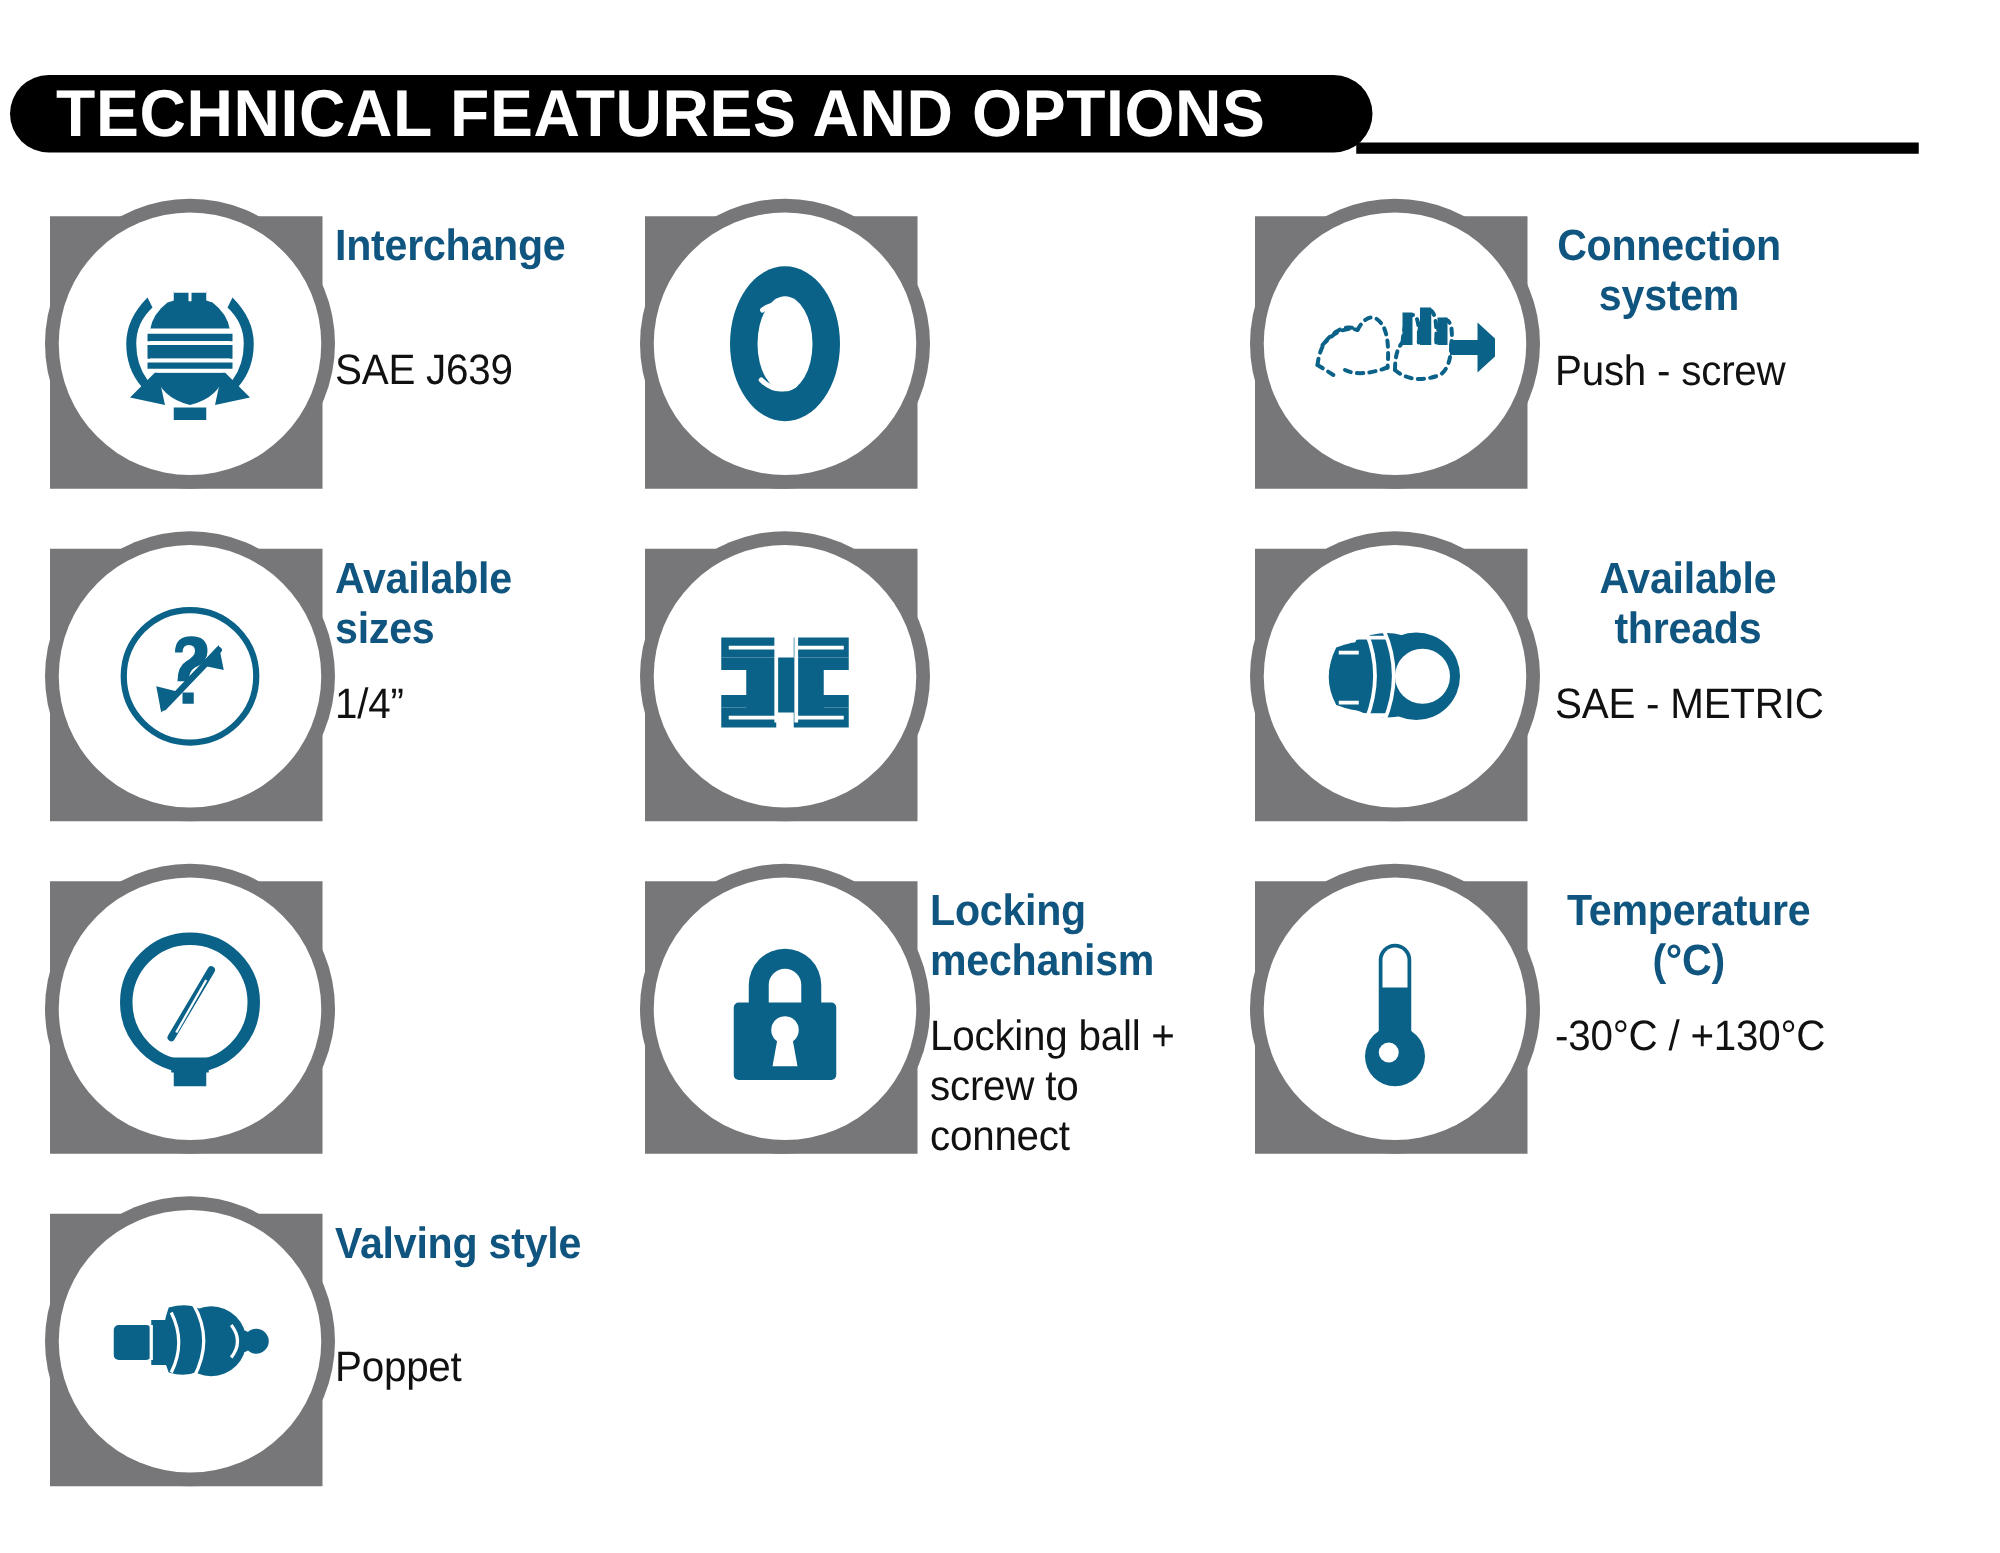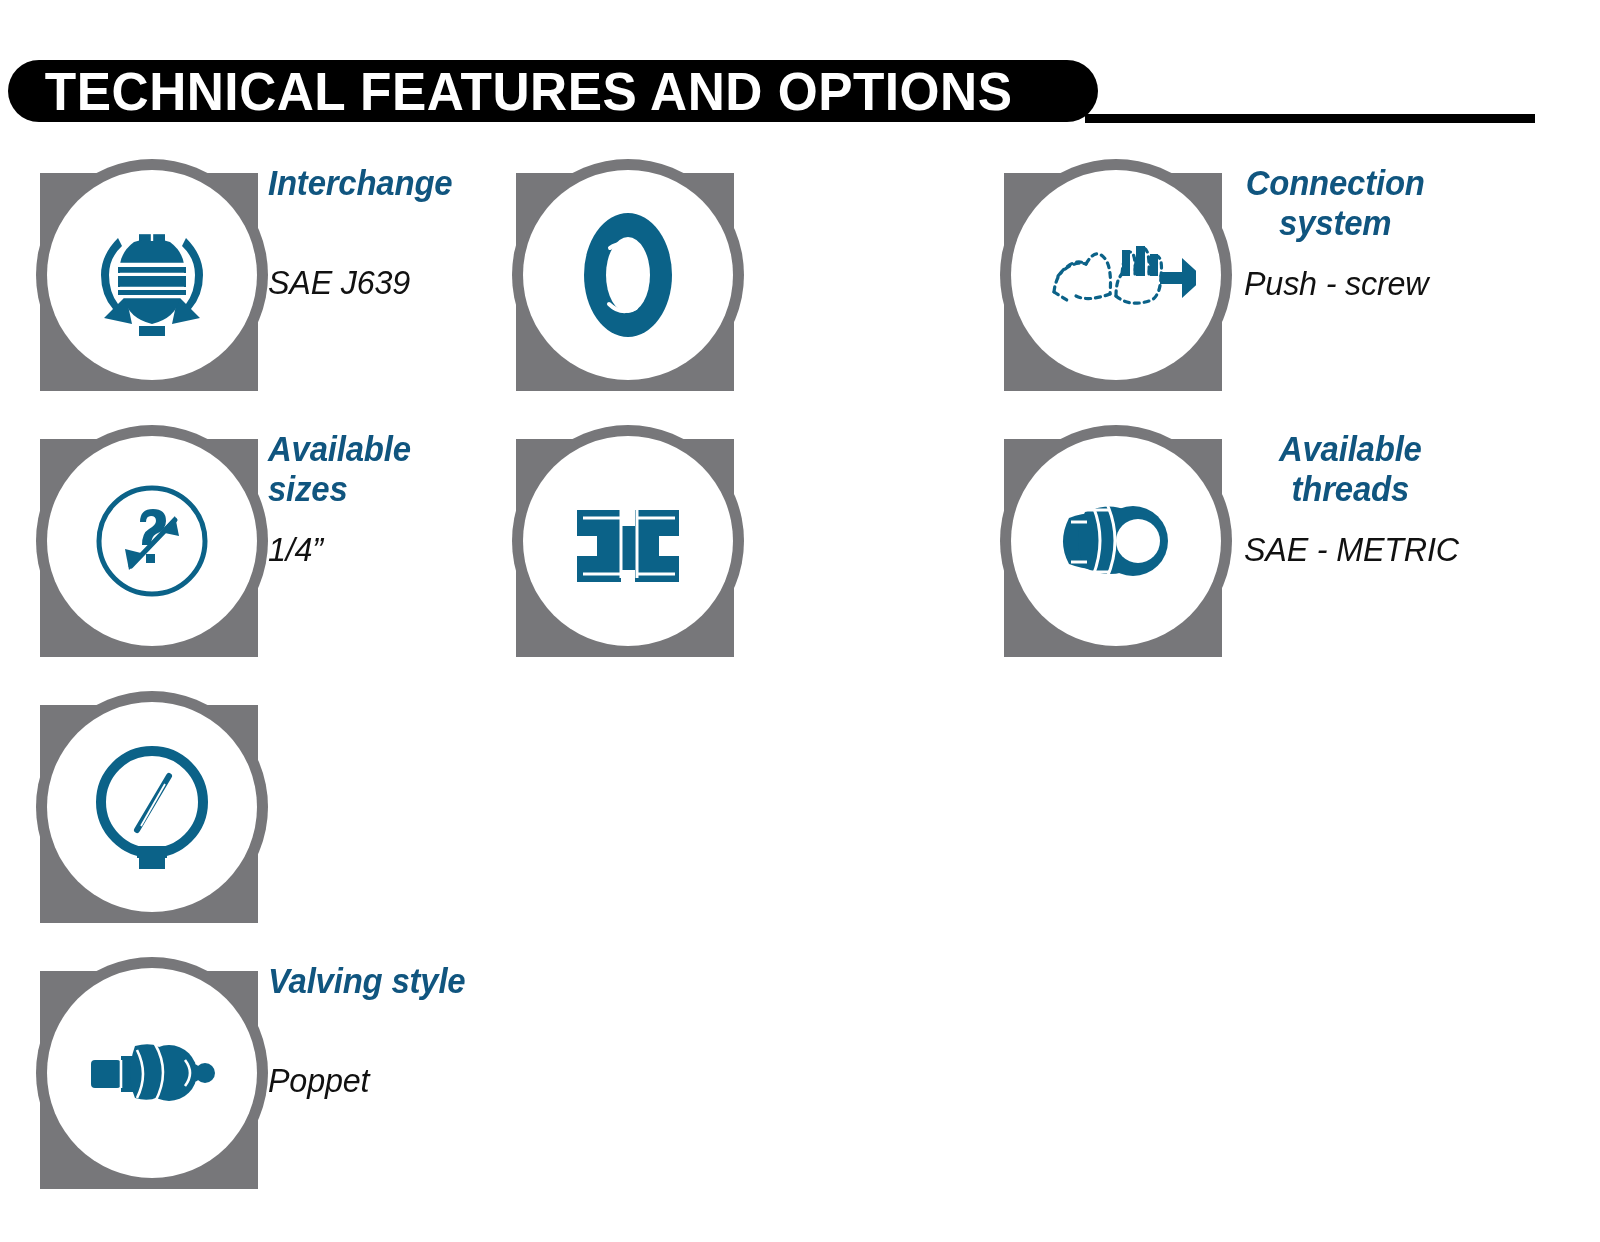--- a/index.html
+++ b/index.html
@@ -79,23 +79,22 @@
   }
   .badge .art {
     position: absolute; left: 11px; top: 11px;
     width: 210px; height: 210px;
     display: flex; align-items: center; justify-content: center;
   }
   .badge .art svg { display: block; }
 
   
   .txt {
-    position: absolute; top: 18px;
+    position: absolute; top: 32px;
     left: 232px;
-    font-style: italic;
   }
   .cell.c2 .txt { left: 244px; text-align: center; }
   .head {
     color: #10557f;
     font-size: 35px;
     font-weight: bold;
     line-height: 1.13;
     letter-spacing: -0.2px;
     transform: scaleX(0.94);
     transform-origin: left top;
@@ -319,21 +318,62 @@
               <circle cx="75" cy="70" r="51" fill="none" stroke="#0b6288" stroke-width="10"></circle>
               <path d="M60 98 L92 44" stroke="#0b6288" stroke-width="6" stroke-linecap="round"></path>
               <path d="M64 94 L88 52" stroke="#ffffff" stroke-width="1.8"></path>
               <rect x="60" y="114" width="30" height="12" fill="#0b6288"></rect>
               <rect x="62" y="125" width="26" height="12" fill="#0b6288"></rect>
             </svg>
           </div>
         </div>
       </div>
 
-
+      <div class="cell c1">
+        <div class="badge">
+          <div class="ring"></div>
+            <div class="sq"></div>
+            <div class="disc"></div>
+          <div class="art">
+            <svg width="150" height="150" viewBox="0 0 150 150">
+              <path d="M46 72 v-16 a29 29 0 0 1 58 0 v16 h-16 v-16 a13 13 0 0 0 -26 0 v16 z" fill="#0b6288"></path>
+              <rect x="34" y="70" width="82" height="62" rx="4" fill="#0b6288"></rect>
+              <circle cx="75" cy="92" r="11" fill="#ffffff"></circle>
+              <path d="M69 99 h12 l4 22 h-20 z" fill="#ffffff"></path>
+            </svg>
+          </div>
+        </div>
+        <div class="txt">
+          <div class="head">Locking
+mechanism</div>
+          <div class="val">Locking ball +
+screw to connect</div>
+        </div>
+      </div>
+
+      <div class="cell c2">
+        <div class="badge">
+          <div class="ring"></div>
+            <div class="sq"></div>
+            <div class="disc"></div>
+          <div class="art">
+            <svg width="150" height="150" viewBox="0 0 150 150">
+              <path d="M62 36 a13 13 0 0 1 26 0 v68 h-26 z" fill="#0b6288"></path>
+              <path d="M65 36 a10 10 0 0 1 20 0 v22 h-20 z" fill="#ffffff"></path>
+              <circle cx="75" cy="113" r="24" fill="#0b6288"></circle>
+              <circle cx="70" cy="110" r="8" fill="#ffffff"></circle>
+            </svg>
+          </div>
+        </div>
+        <div class="txt">
+          <div class="head">Temperature
+(°C)</div>
+          <div class="val">-30°C / +130°C</div>
+        </div>
+      </div>
     </div>
 
     <div class="row">
 
       <div class="cell c0">
         <div class="badge">
           <div class="ring"></div>
             <div class="sq"></div>
             <div class="disc"></div>
           <div class="art">

